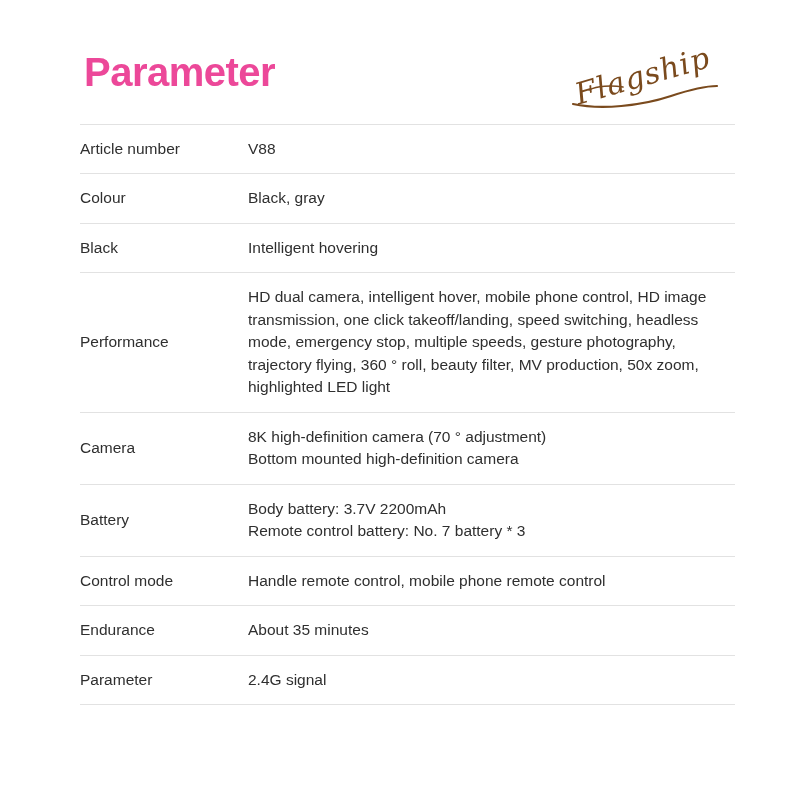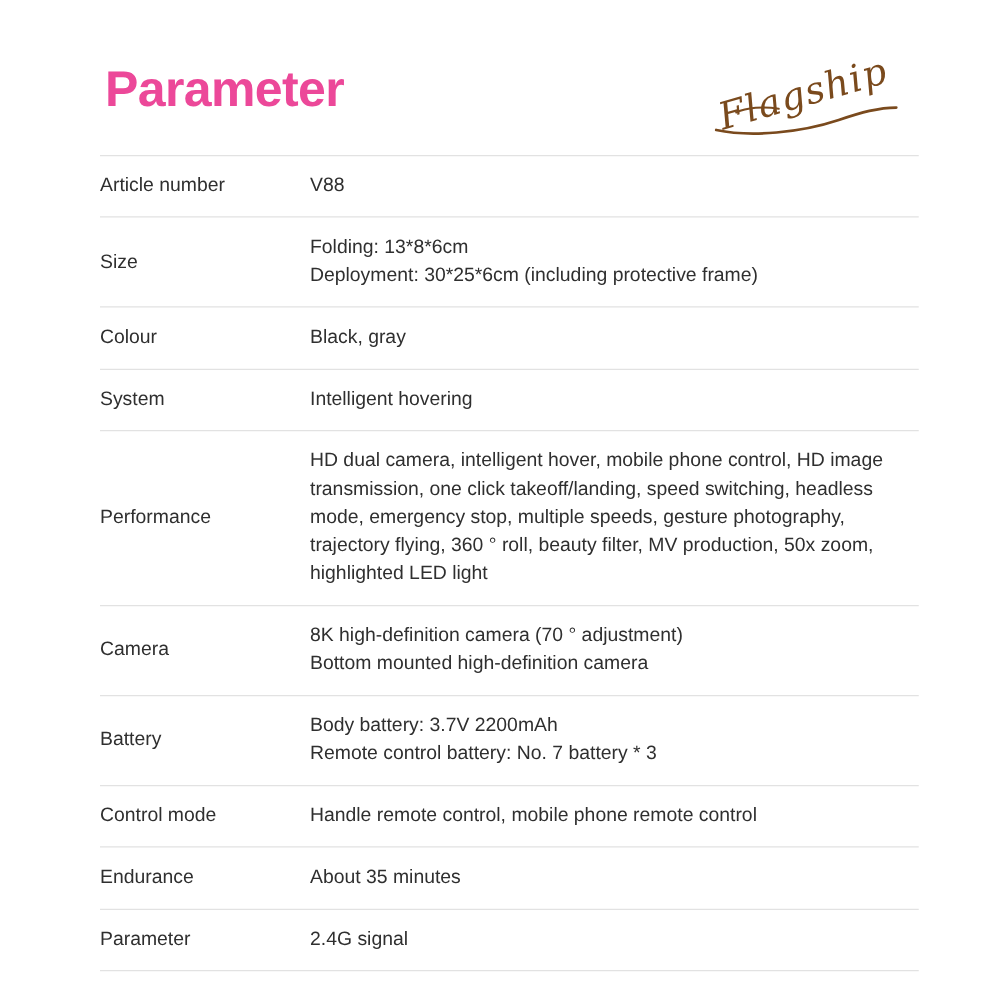--- a/index.html
+++ b/index.html
@@ -110,34 +110,27 @@
 
   <table class="spec">
     <tbody>
         <tr>
           <td class="label">Article number</td>
           <td class="value">
             <span class="line">V88</span>
           </td>
         </tr>
         <tr>
-          <td class="label">Size</td>
-          <td class="value">
-            <span class="line">Folding: 13*8*6cm</span>
-            <span class="line">Deployment: 30*25*6cm (including protective frame)</span>
-          </td>
-        </tr>
-        <tr>
           <td class="label">Colour</td>
           <td class="value">
             <span class="line">Black, gray</span>
           </td>
         </tr>
         <tr>
-          <td class="label">System</td>
+          <td class="label">Black</td>
           <td class="value">
             <span class="line">Intelligent hovering</span>
           </td>
         </tr>
         <tr>
           <td class="label">Performance</td>
           <td class="value">
             <span class="line">HD dual camera, intelligent hover, mobile phone control, HD image transmission, one click takeoff/landing, speed switching, headless mode, emergency stop, multiple speeds, gesture photography, trajectory flying, 360 ° roll, beauty filter, MV production, 50x zoom, highlighted LED light</span>
           </td>
         </tr>

